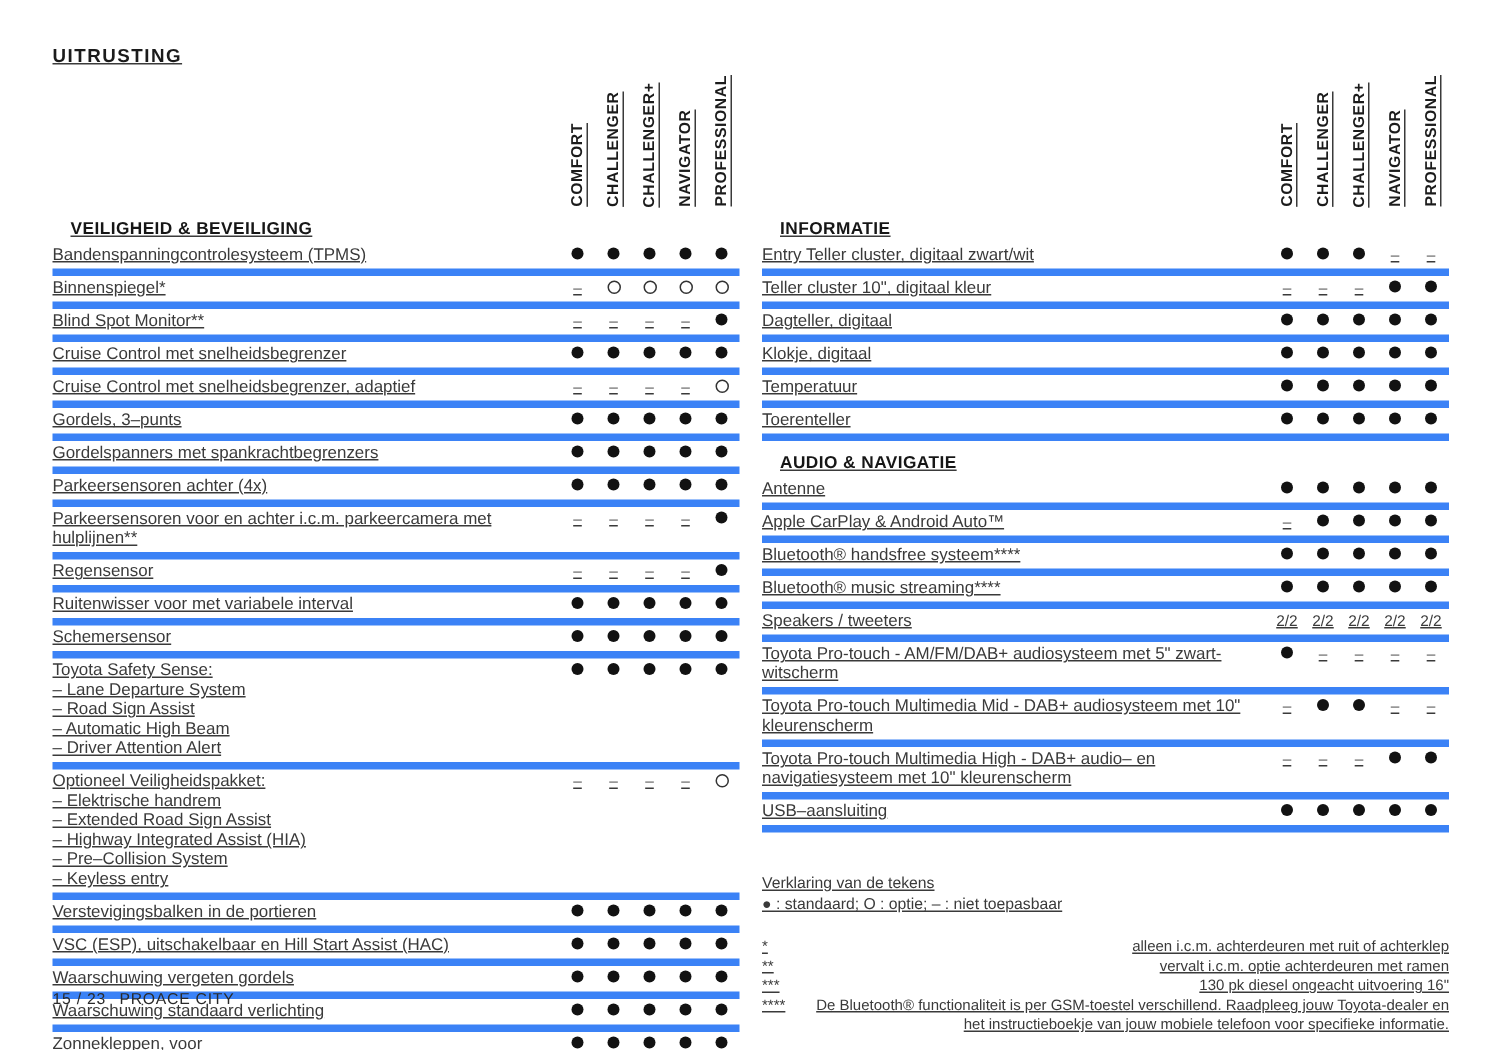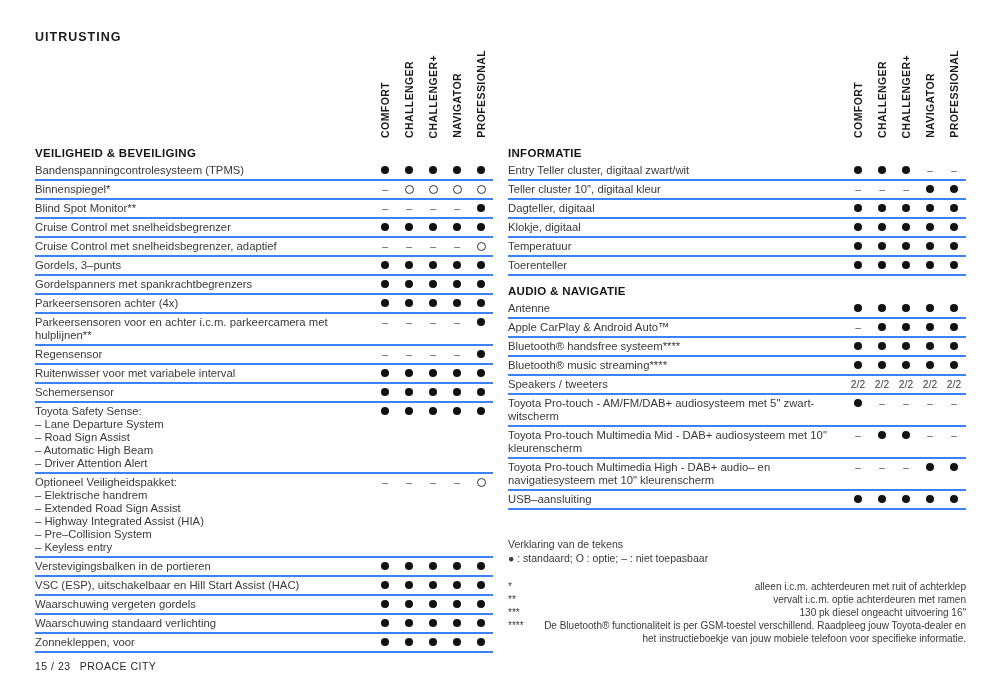--- a/index.html
+++ b/index.html
@@ -1,34 +1,34 @@
 <!DOCTYPE html>
 <html><head>
 <meta charset="utf-8">
 <style>
   html, body { margin: 0; padding: 0; background: #ffffff; }
   body {
     width: 1000px; height: 700px; overflow: hidden; position: relative;
     font-family: "Liberation Sans", sans-serif; color: #3a3a3a;
   }
-  .page { box-sizing: border-box; width: 1000px; height: 580px; padding: 30px 34px 0 35px; position: relative; }
+  .page { box-sizing: border-box; width: 1000px; height: 580px; padding: 30px 34px 0 35px; position: relative; text-decoration: underline; }
   .doc-title { font-size: 12.5px; font-weight: bold; letter-spacing: 1px; color: #1b1b1b; }
   .columns { display: flex; gap: 15px; margin-top: 0; }
   .col { width: 458px; }
 
   .grade-header { display: flex; height: 90px; margin-top: 4px; align-items: flex-end; }
   .grade-header .spacer { flex: 1; }
   .grade-col { width: 24px; display: flex; justify-content: center; align-items: flex-end; }
   .grade-label {
     writing-mode: vertical-rl; transform: rotate(180deg);
     font-weight: bold; font-size: 10.5px; letter-spacing: 0.4px; color: #1b1b1b; white-space: nowrap;
   }
 
-  .section-title { font-weight: bold; font-size: 11.5px; letter-spacing: 0.3px; color: #161616; margin: 9px 0 3px 0; }
-  .row { display: flex; border-bottom: 2px solid #3b82f6; padding: 2px 0 2px 0; }
+  .section-title { font-weight: bold; font-size: 11.5px; letter-spacing: 0.3px; color: #161616; margin: 9px 0 3px 12px; }
+  .row { display: flex; border-bottom: 5px solid #3b82f6; padding: 2px 0 2px 0; }
   .row-label { flex: 1; padding-right: 6px; }
   .label-line { font-size: 11.3px; line-height: 13px; color: #3a3a3a; }
   .cell { width: 24px; text-align: center; font-size: 10.3px; line-height: 13px; color: #3a3a3a; }
   .cell.dash { color: #555; }
   .dot { display: inline-block; width: 8px; height: 8px; border-radius: 50%; background: #121212; vertical-align: middle; margin-top: -2px; }
   .ring { display: inline-block; width: 9px; height: 9px; border-radius: 50%; border: 1.3px solid #333; box-sizing: border-box; background: #fff; vertical-align: middle; margin-top: -2px; }
 
   .legend { margin-top: 28px; font-size: 10.5px; line-height: 13px; color: #3a3a3a; }
   .legend-line { margin-top: 1px; }
   .footnotes { margin-top: 15px; font-size: 10px; line-height: 13px; }

